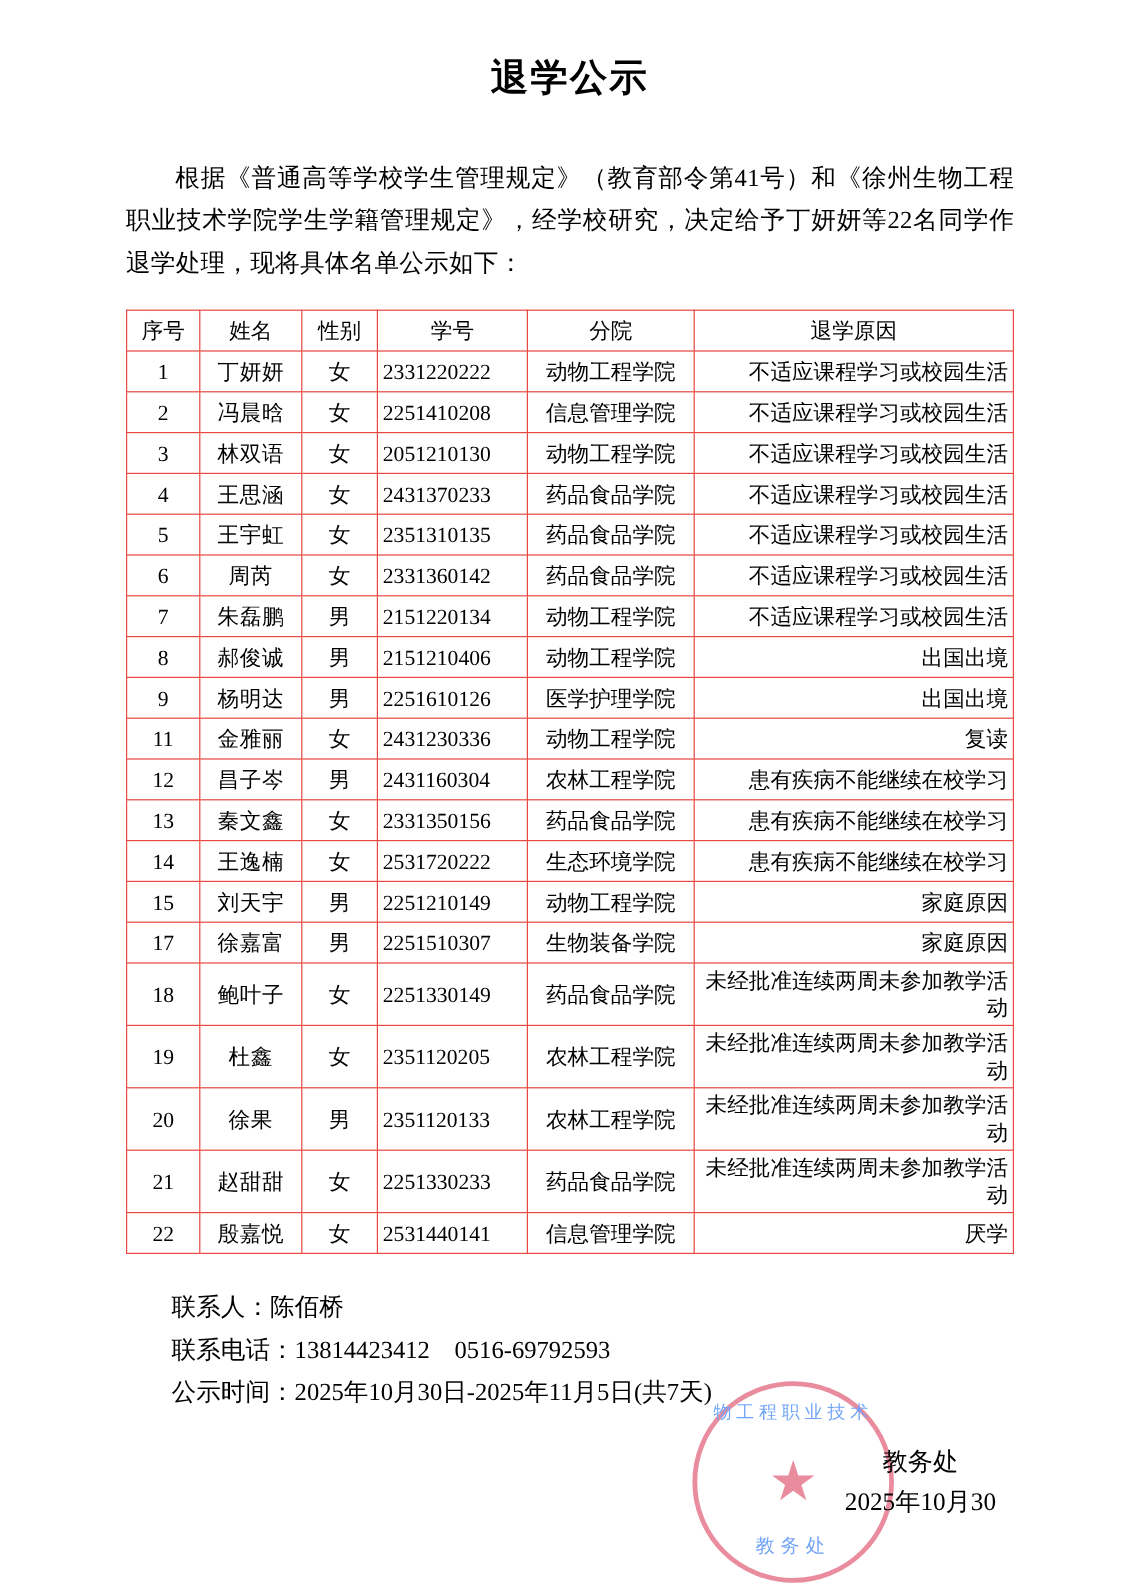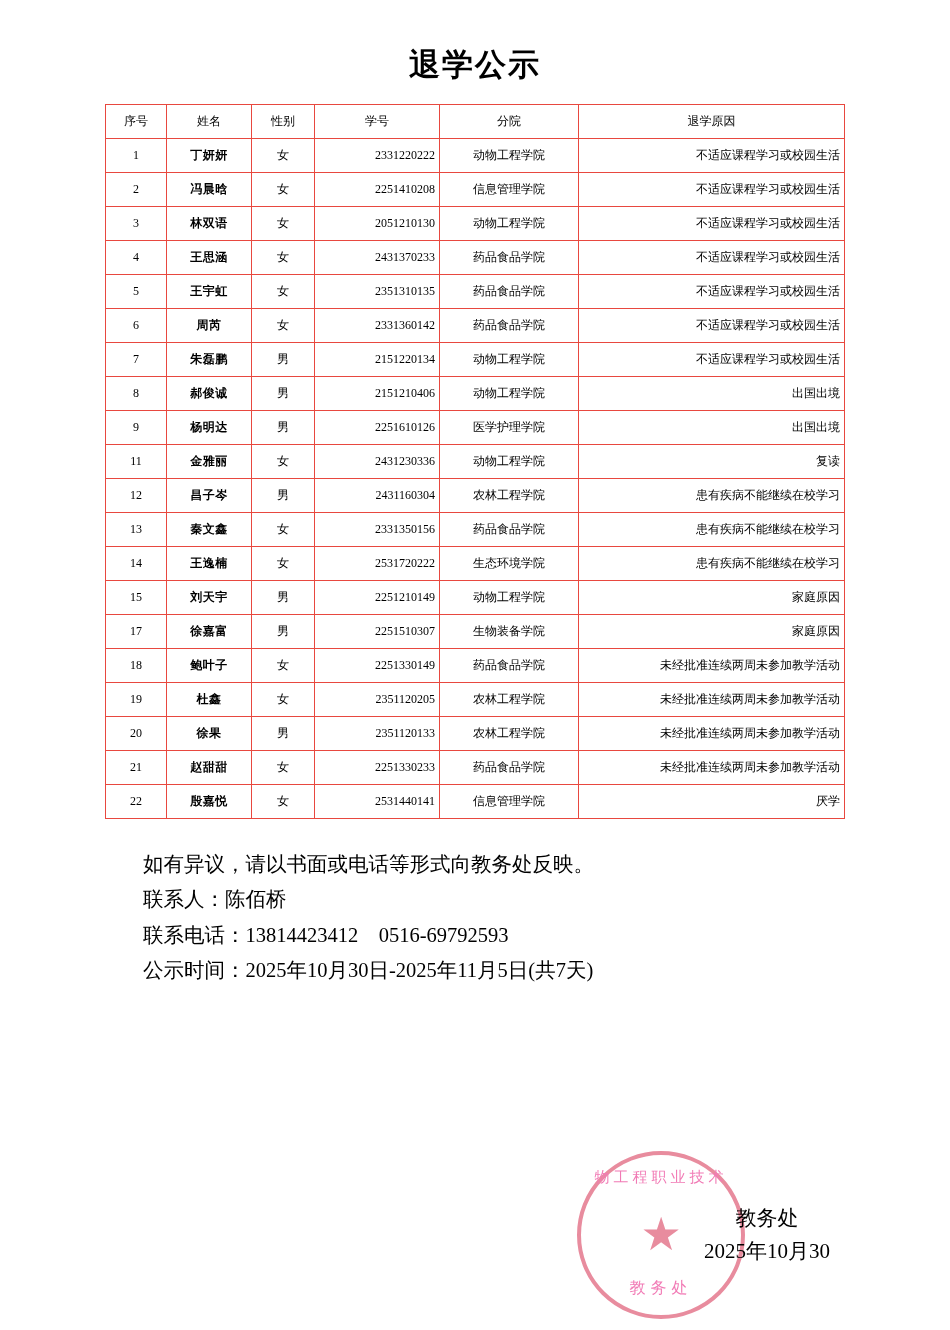--- a/index.html
+++ b/index.html
@@ -37,39 +37,39 @@
     line-height: 1.72;
     text-align: justify;
     text-justify: inter-ideograph;
     text-indent: 2em;
     letter-spacing: 0.2px;
   }
   table.roster {
     margin-top: 18px;
     border-collapse: collapse;
     width: 100%;
-    font-size: 12px;
+    font-size: 18px;
     table-layout: fixed;
   }
   table.roster th,
   table.roster td {
     border: 1px solid #e8483f;
     padding: 3px 4px;
     height: 27px;
     line-height: 1.25;
     vertical-align: middle;
   }
   table.roster th {
     font-weight: 400;
     text-align: center;
   }
   .col-idx   { width: 52px;  text-align: center; }
-  .col-name  { width: 76px;  text-align: center; font-weight: bold; }
+  .col-name  { width: 76px;  text-align: center; }
   .col-sex   { width: 54px;  text-align: center; }
-  .col-sid   { width: 116px; text-align: right; }
+  .col-sid   { width: 116px; text-align: left; }
   .col-dept  { width: 130px; text-align: center; padding-left: 6px; }
   .col-reason{ text-align: right; padding-left: 6px; }
   th.col-dept, th.col-reason { text-align: center; padding-left: 4px; }
   .name-cell {
     letter-spacing: 0.5px;
   }
   .footer-note {
     margin-top: 28px;
     font-size: 20.5px;
     line-height: 1.72;
@@ -108,41 +108,42 @@
     color: #e0607a;
     font-size: 46px;
     line-height: 1;
   }
   .stamp .arc-top,
   .stamp .stamp-sub {
     position: absolute;
     left: 0;
     width: 100%;
     text-align: center;
-    color: #ec4899;
+    color: #3b82f6;
     font-family: "Liberation Serif", "DejaVu Serif", serif;
   }
   .stamp .arc-top {
     top: 13px;
     font-size: 15px;
     letter-spacing: 4px;
   }
   .stamp .stamp-sub {
     bottom: 16px;
     font-size: 16px;
     letter-spacing: 5px;
   }
 </style>
 </head>
 <body>
 
 <div class="page">
 
   <h1 class="doc-title">退学公示</h1>
 
+  <p class="intro">根据《普通高等学校学生管理规定》（教育部令第41号）和《徐州生物工程职业技术学院学生学籍管理规定》，经学校研究，决定给予丁妍妍等22名同学作退学处理，现将具体名单公示如下：</p>
 
   <table class="roster">
     <thead>
       <tr>
         <th class="col-idx">序号</th>
         <th class="col-name">姓名</th>
         <th class="col-sex">性别</th>
         <th class="col-sid">学号</th>
         <th class="col-dept">分院</th>
         <th class="col-reason">退学原因</th>
@@ -306,21 +307,20 @@
         <td class="col-name name-cell">殷嘉悦</td>
         <td class="col-sex">女</td>
         <td class="col-sid">2531440141</td>
         <td class="col-dept">信息管理学院</td>
         <td class="col-reason">厌学</td>
       </tr>
     </tbody>
   </table>
 
   <div class="footer-note">
-    <div>如有异议，请以书面或电话等形式向教务处反映。</div>
     <div>联系人：陈佰桥</div>
     <div>联系电话：13814423412　0516-69792593</div>
     <div>公示时间：2025年10月30日-2025年11月5日(共7天)</div>
   </div>
 
   <div class="stamp">
     <div class="arc-top">物工程职业技术</div>
     <div class="star">★</div>
     <div class="stamp-sub">教务处</div>
   </div>

